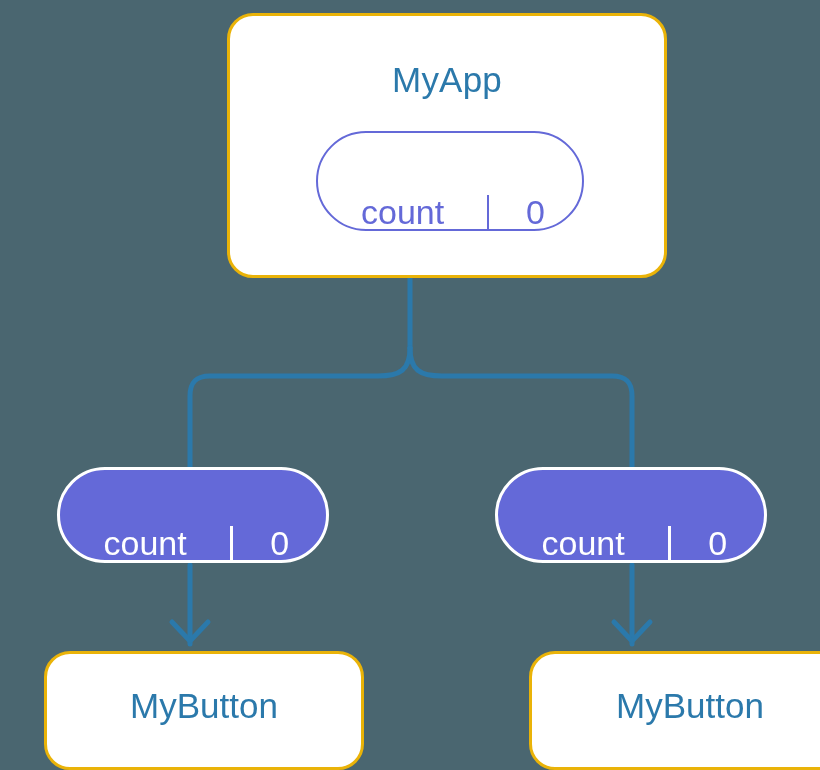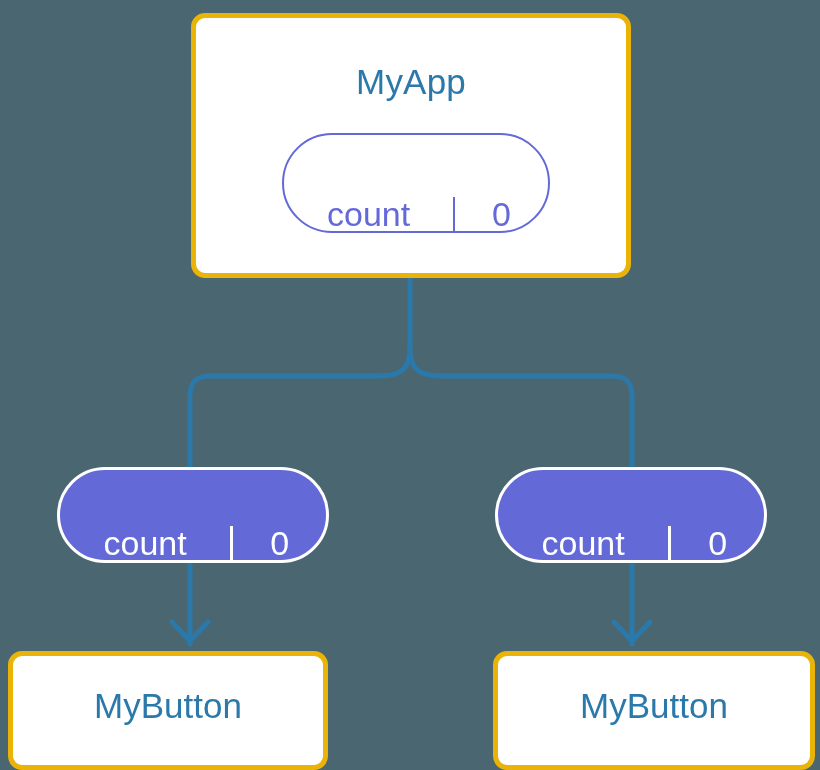--- a/index.html
+++ b/index.html
@@ -29,22 +29,23 @@
     height: 770px;
     z-index: 1;
   }
 
   
   .card {
     position: absolute;
     z-index: 2;
     box-sizing: border-box;
     background: #ffffff;
-    border: 5px solid #eab308;
-    border-radius: 14px;
+    border: 3px solid #eab308;
+    border-radius: 26px;
+    margin-left: 36px;
   }
 
   
   #app-card {
     left: 191px;
     top: 13px;
     width: 440px;
     height: 265px;
   }
 

